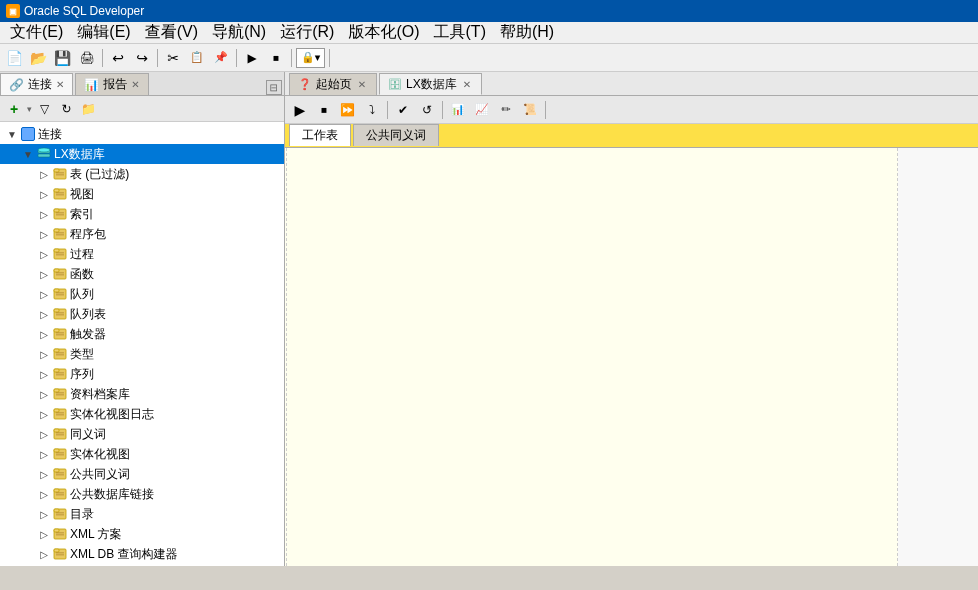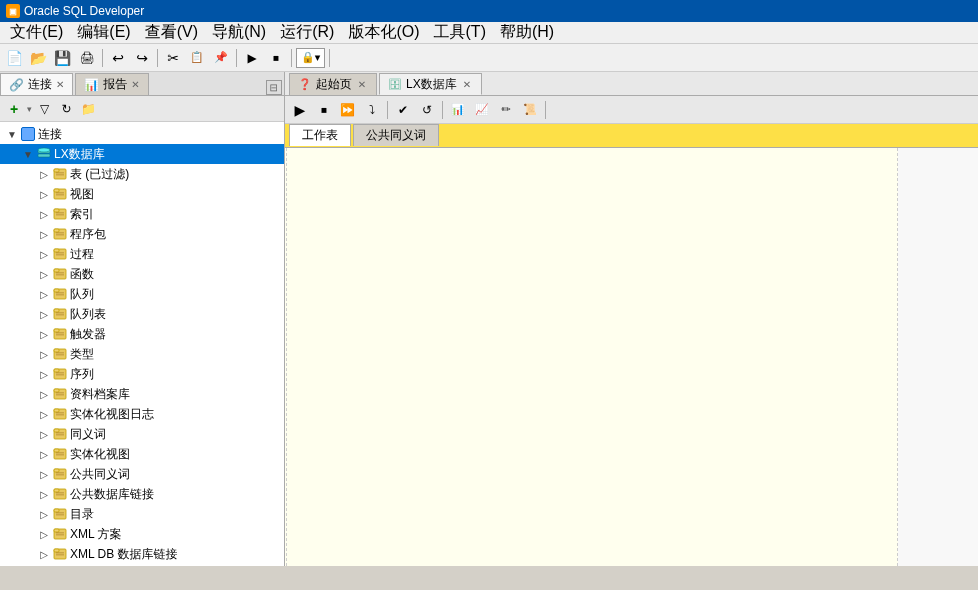--- a/index.html
+++ b/index.html
@@ -645,21 +645,21 @@
             <div class="tree-item" style="padding-left: 36px;">
               <span class="tree-expand">▷</span>
               <span class="tree-icon">
                 <svg width="14" height="14" viewBox="0 0 14 14">
       <rect x="1" y="2" width="12" height="10" rx="1" fill="#e8c860" stroke="#c0a000" stroke-width="0.8"></rect>
       <rect x="1" y="2" width="5" height="3" rx="1" fill="#f0d070" stroke="#c0a000" stroke-width="0.8"></rect>
       <rect x="3" y="5" width="8" height="1.5" fill="#a07020" opacity="0.4"></rect>
       <rect x="3" y="7" width="8" height="1.5" fill="#a07020" opacity="0.4"></rect>
     </svg>
               </span>
-              <span class="tree-label">XML DB 数据库链接</span>
+              <span class="tree-label">XML DB 查询构建器</span>
             </div>
             <div class="tree-item" style="padding-left: 36px;">
               <span class="tree-label">调度程序</span>
             </div>
           </div>
       </div>
     </div>
   </div>
 
   <div class="right-panel">

